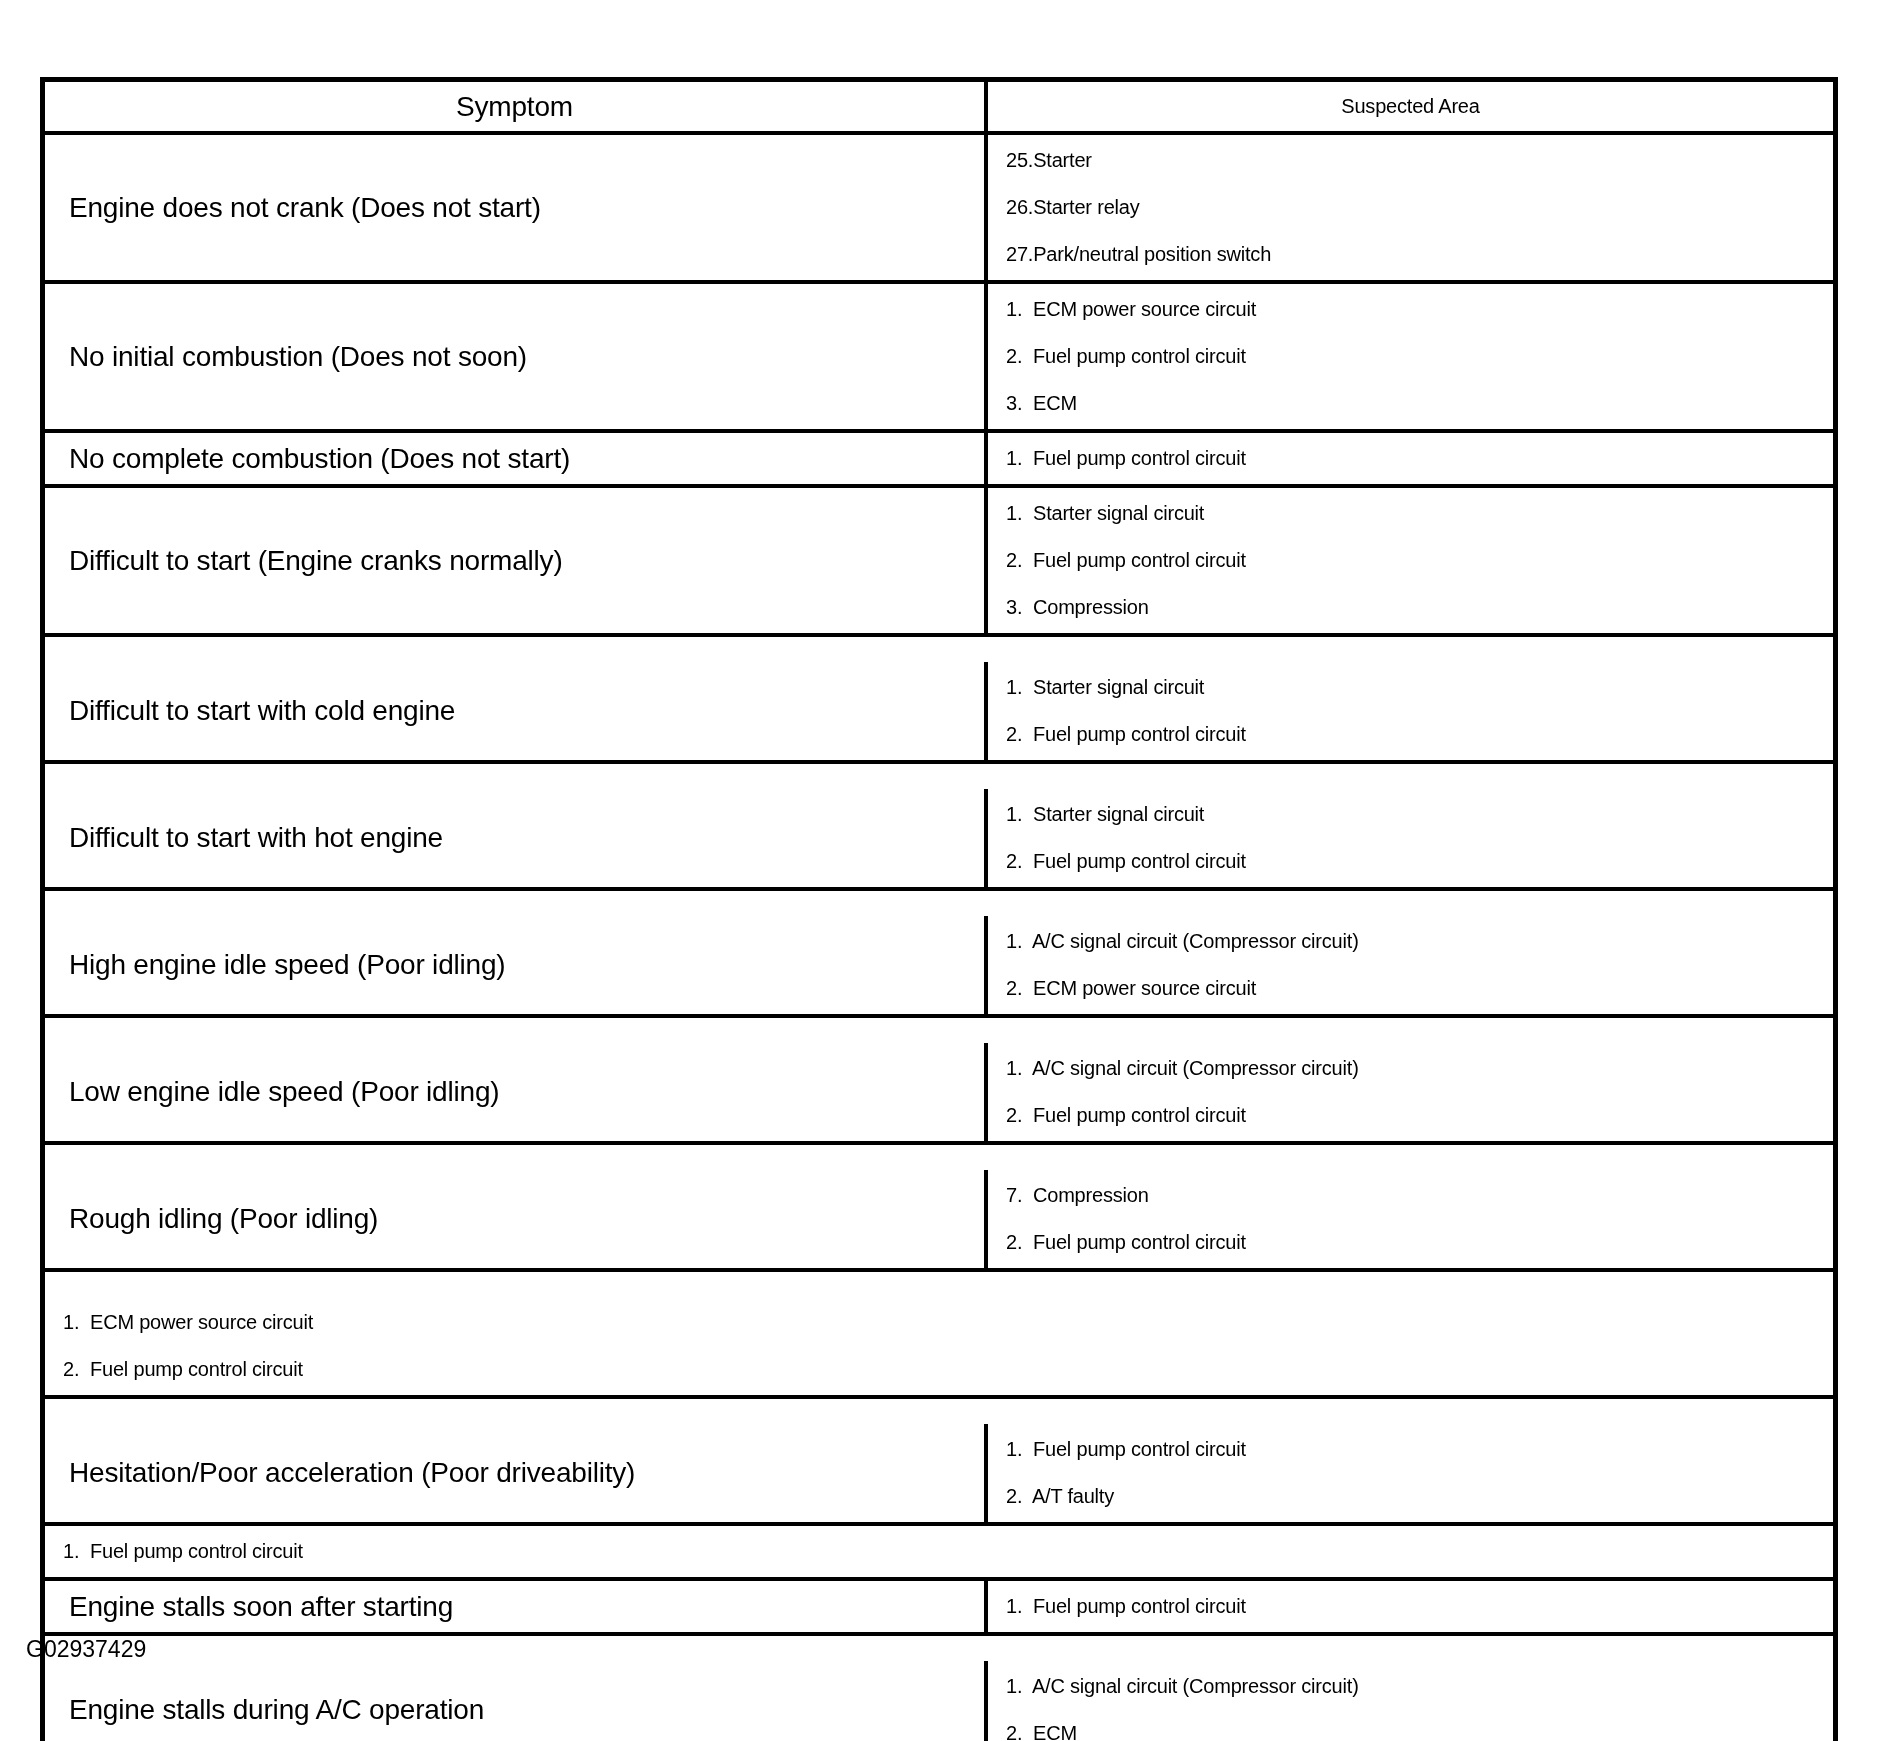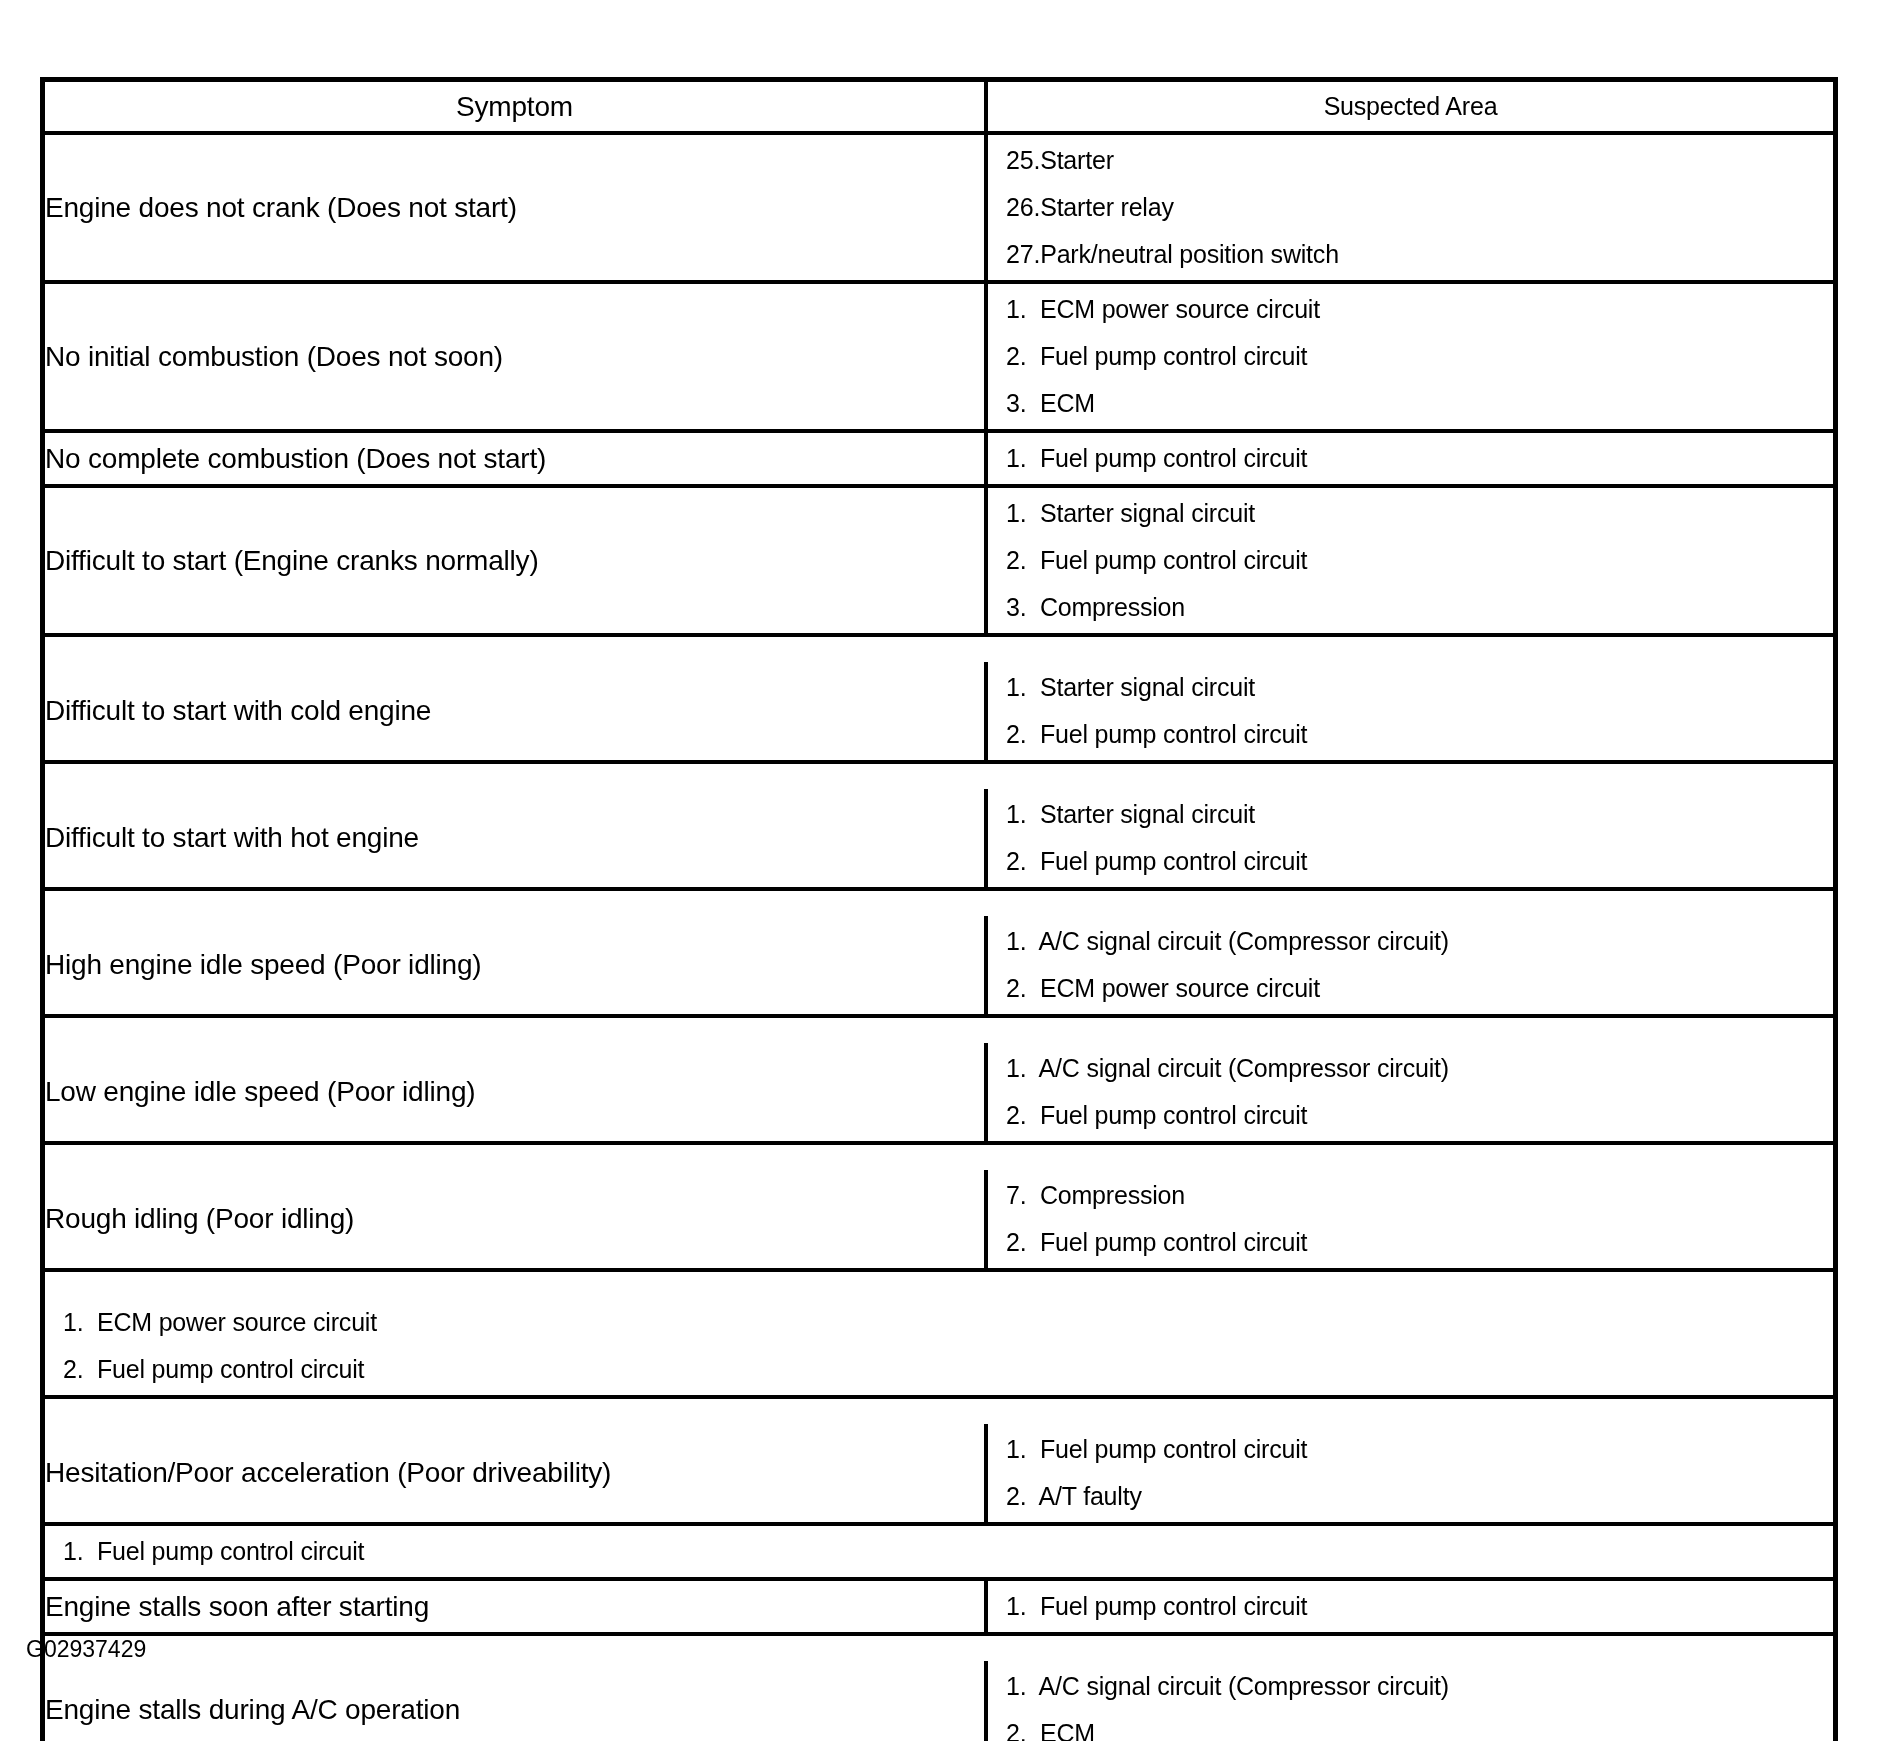--- a/index.html
+++ b/index.html
@@ -31,31 +31,31 @@
   .h2 { height: 102px; margin-top: 25px; }
   .h3 { height: 149px; }
 
   .cell-symptom {
     width: 943px;
     min-width: 943px;
     border-right: 4px solid #000;
     display: flex;
     flex-direction: column;
     justify-content: center;
-    padding-left: 0;
+    padding-left: 24px;
     font-size: 28px;
     letter-spacing: -0.2px;
   }
   .cell-area {
     flex: 1;
     display: flex;
     flex-direction: column;
     justify-content: center;
     padding-left: 18px;
-    font-size: 25px;
+    font-size: 20px;
     letter-spacing: -0.2px;
   }
   .area-item {
     line-height: 47px;
     white-space: pre-wrap;
   }
   .header .cell-symptom,
   .header .cell-area {
     align-items: center;
     padding-left: 0;

